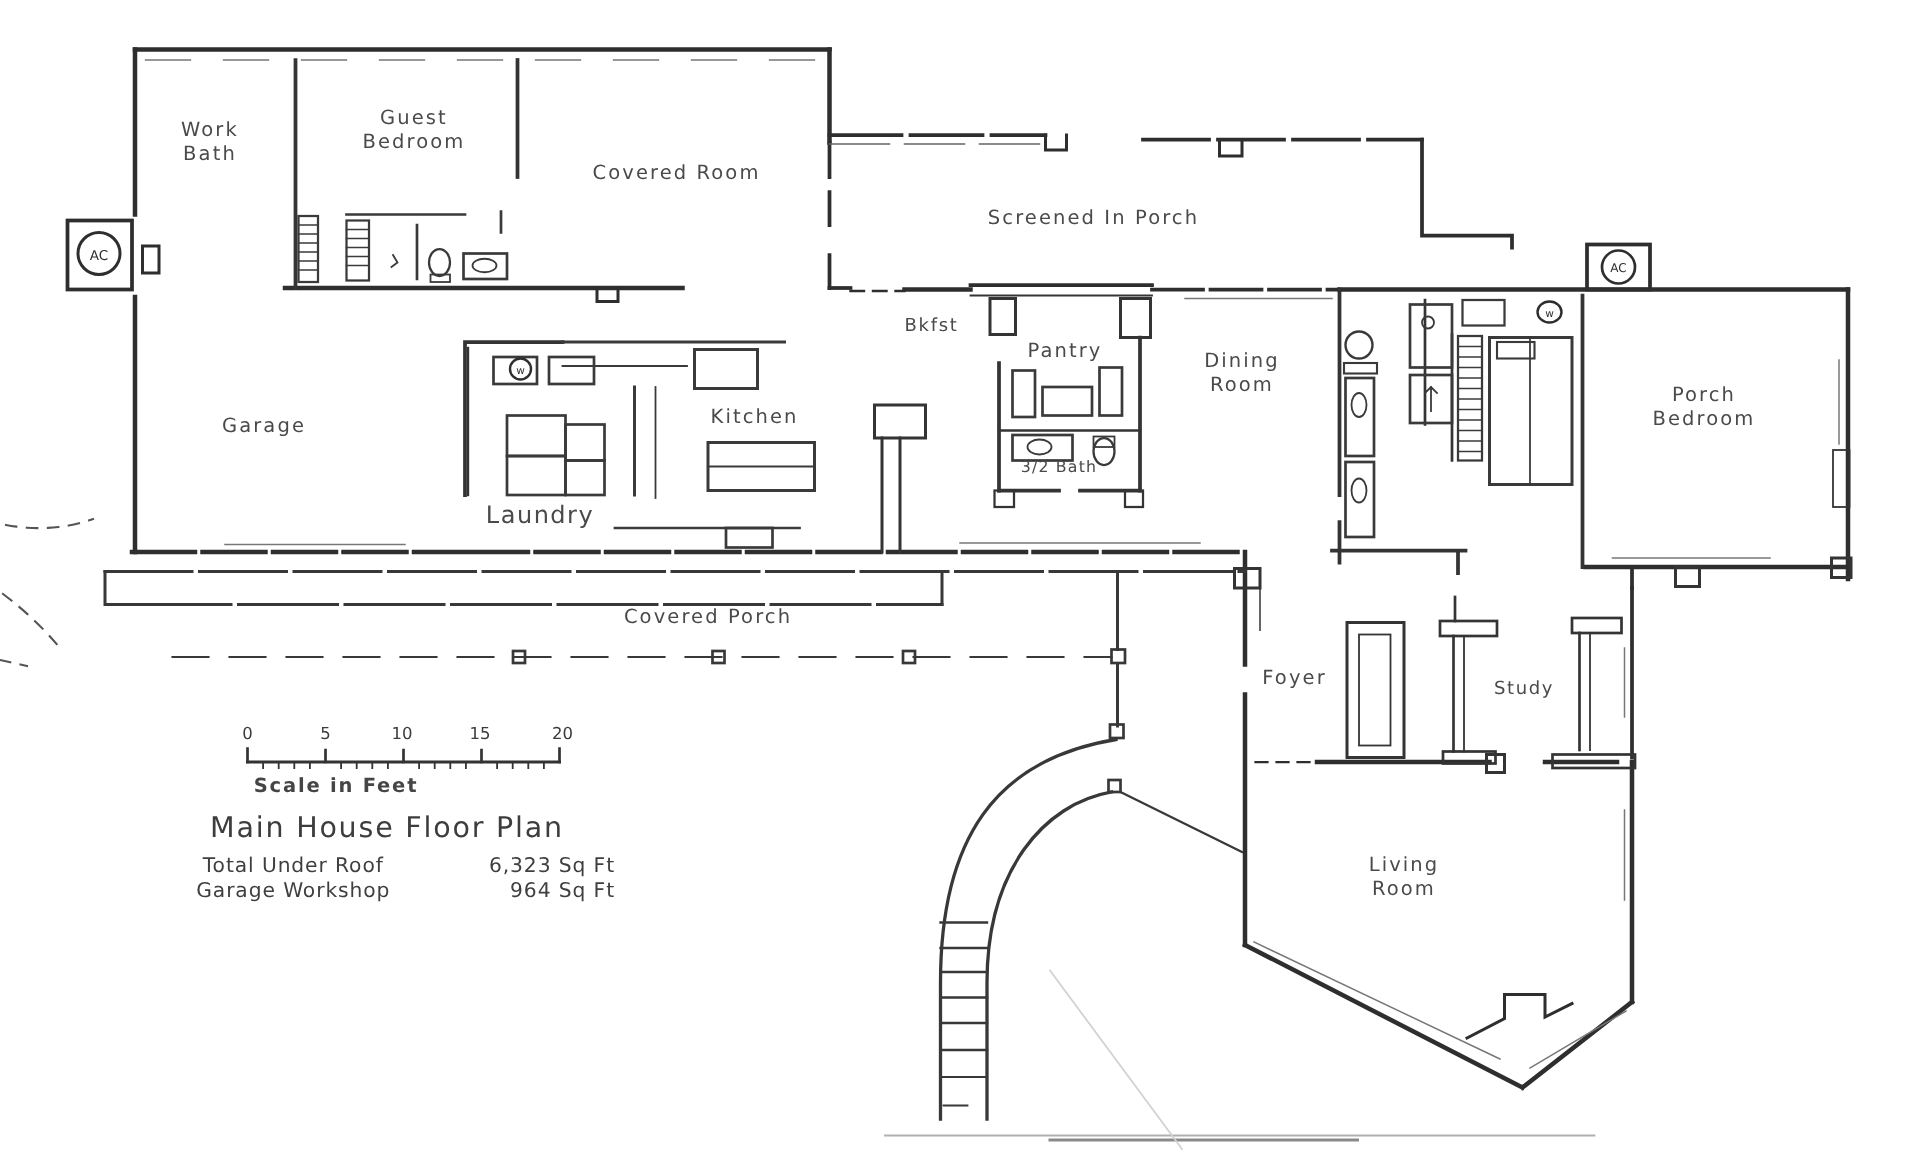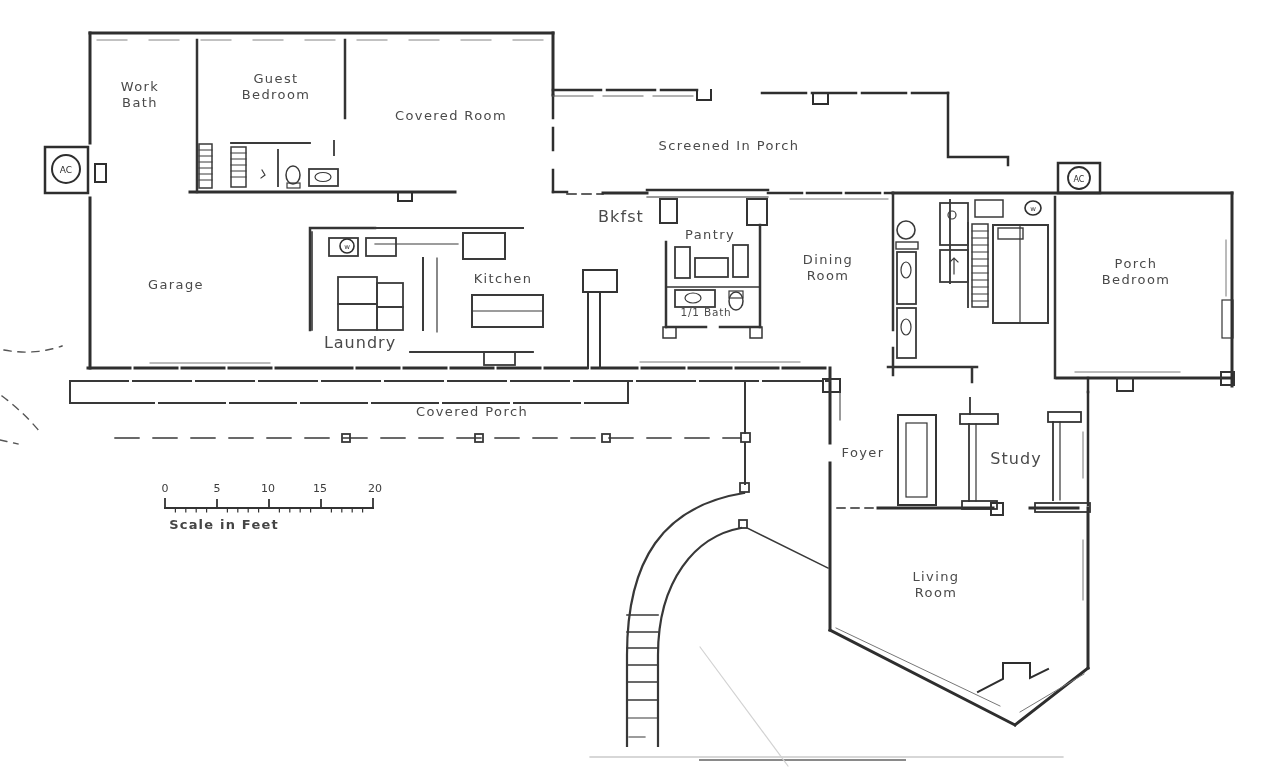--- a/index.html
+++ b/index.html
@@ -6,21 +6,21 @@
   .canvas{
     position:relative;width:1280px;height:768px;background:#ffffff;
     overflow:hidden;font-family:"DejaVu Sans",sans-serif;
   }
   svg.plan{position:absolute;left:0;top:0;width:1280px;height:768px;}
   .lbl{
     position:absolute;transform:translate(-50%,-50%);
     color:#4a4a4a;letter-spacing:1.4px;text-align:center;line-height:1.2;
     font-size:13px;white-space:nowrap;
   }
-  .fs12{font-size:16px;letter-spacing:1.1px;}
+  .fs12{font-size:12px;letter-spacing:1.1px;}
   .fs11{font-size:16px;letter-spacing:1px;}
   .fs10{font-size:10.5px;letter-spacing:.8px;}
   .scale-num{font-size:11px;letter-spacing:0;color:#3c3c3c;}
   .scale-caption{font-size:13px;letter-spacing:1.2px;color:#454545;font-weight:bold;}
   .title{
     position:absolute;transform:translate(-50%,-50%);
     font-size:19px;letter-spacing:1.2px;color:#3d3d3d;white-space:nowrap;
   }
   .stats{
     position:absolute;left:103px;top:570px;width:307px;
@@ -238,44 +238,53 @@
     <span>Bath</span>
   </div>
   <div class="lbl" style="left:276px;top:87px">
     <span>Guest</span><br>
     <span>Bedroom</span>
   </div>
   <div class="lbl" style="left:451px;top:116px">Covered Room</div>
   <div class="lbl" style="left:729px;top:146px">Screened In Porch</div>
   <div class="lbl fs12" style="left:621px;top:217px">Bkfst</div>
   <div class="lbl" style="left:710px;top:235px">Pantry</div>
-  <div class="lbl" style="left:828px;top:268px">
+  <div class="lbl" style="left:828px;top:249px">
     <span>Dining</span><br>
     <span>Room</span>
   </div>
   <div class="lbl" style="left:1136px;top:272px">
     <span>Porch</span><br>
     <span>Bedroom</span>
   </div>
   <div class="lbl" style="left:176px;top:285px">Garage</div>
   <div class="lbl" style="left:503px;top:279px">Kitchen</div>
   <div class="lbl fs11" style="left:360px;top:343px">Laundry</div>
-  <div class="lbl fs10" style="left:706px;top:312px">1/1 Bath</div>
+  <div class="lbl fs10" style="left:706px;top:312px">3/2 Bath</div>
   <div class="lbl" style="left:472px;top:412px">Covered Porch</div>
   <div class="lbl" style="left:863px;top:453px">Foyer</div>
   <div class="lbl fs12" style="left:1016px;top:459px">Study</div>
   <div class="lbl" style="left:936px;top:585px">
     <span>Living</span><br>
     <span>Room</span>
   </div>
 
   <div class="lbl scale-num" style="left:165px;top:489px">0</div>
   <div class="lbl scale-num" style="left:217px;top:489px">5</div>
   <div class="lbl scale-num" style="left:268px;top:489px">10</div>
   <div class="lbl scale-num" style="left:320px;top:489px">15</div>
   <div class="lbl scale-num" style="left:375px;top:489px">20</div>
   <div class="lbl scale-caption" style="left:224px;top:525px">Scale in Feet</div>
 
+  <div class="title" style="left:258px;top:552px">Main House Floor Plan</div>
 
   <div class="stats">
+    <div class="stats-row">
+      <span class="stats-label">Total Under Roof</span>
+      <span class="stats-value">6,323 Sq Ft</span>
+    </div>
+    <div class="stats-row">
+      <span class="stats-label">Garage Workshop</span>
+      <span class="stats-value">964 Sq Ft</span>
+    </div>
   </div>
 
 </div>
 
 </body></html>

